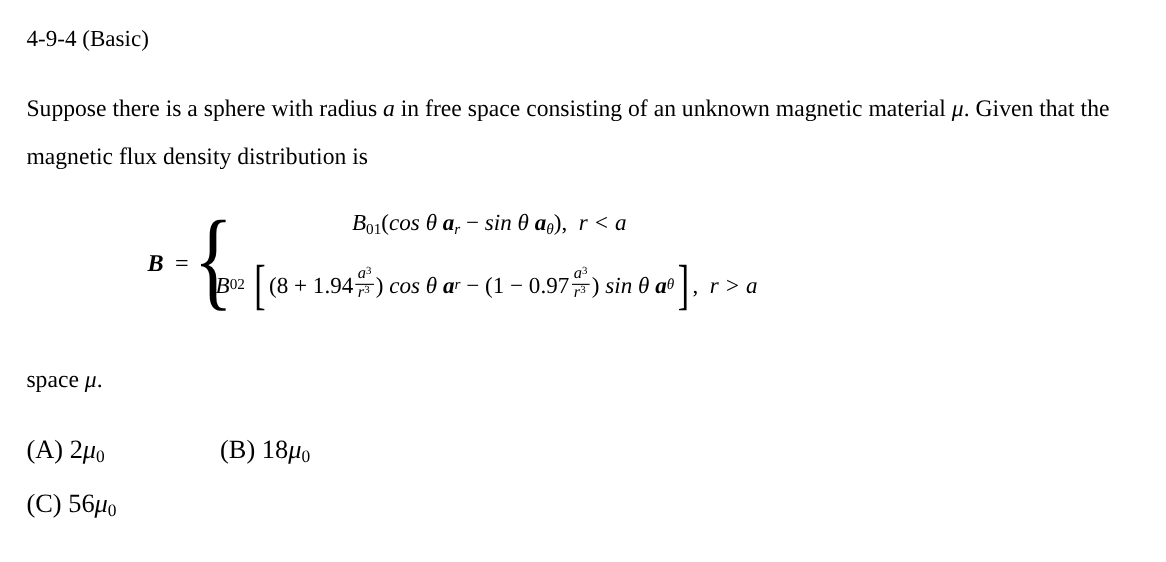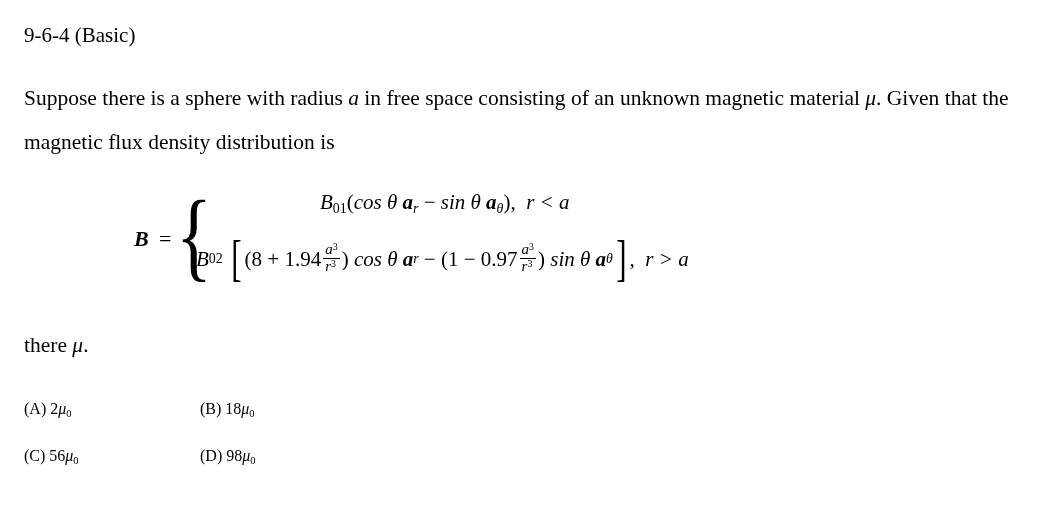--- a/index.html
+++ b/index.html
@@ -139,38 +139,38 @@
     left: 24px;
     top: 330px;
     font-size: 21.5px;
     line-height: 30px;
   }
   .choices {
     position: absolute;
     left: 24px;
     top: 388px;
     width: 500px;
-    font-size: 16px;
+    font-size: 24px;
   }
   .choice-row {
     display: flex;
     line-height: 42px;
   }
   .choice {
     white-space: nowrap;
   }
   .choice-a { width: 176px; }
   .mu0 { font-style: italic; }
 </style>
 </head>
 <body>
 
 <div class="page">
 
-  <div class="problem-id">9-6-4 (Basic)</div>
+  <div class="problem-id">4-9-4 (Basic)</div>
 
   <div class="stem">
     <span>Suppose there is a sphere with radius </span><span class="it">a</span><span> in free space consisting of an unknown magnetic</span>
     <span>material </span><span class="it">μ</span><span>. Given that the magnetic flux density distribution is</span>
   </div>
 
   <div class="equation">
     <span class="eq-lhs">B</span>
     <span class="eq-eq">=</span>
     <span class="brace">{</span>
@@ -186,35 +186,32 @@
         <span class="den"><span>r</span><sup class="s">3</sup></span>
       </span><span>)</span>&nbsp;<span class="it">cos</span>&nbsp;<span class="it">θ</span>&nbsp;<span class="bi">a</span><sub class="si">r</sub>&nbsp;<span>−</span>&nbsp;<span>(1 − 0.97</span>
       <span class="frac">
         <span class="num"><span>a</span><sup class="s">3</sup></span>
         <span class="den"><span>r</span><sup class="s">3</sup></span>
       </span><span>)</span>&nbsp;<span class="it">sin</span>&nbsp;<span class="it">θ</span>&nbsp;<span class="bi">a</span><sub class="si">θ</sub><span class="bigbr">]</span><span>,</span>&nbsp;&nbsp;<span class="it">r &gt; a</span>
     </div>
   </div>
 
   <div class="find">
-    <span>there </span><span class="it">μ</span><span>.</span>
+    <span>space </span><span class="it">μ</span><span>.</span>
   </div>
 
   <div class="choices">
     <div class="choice-row">
       <div class="choice choice-a">
         <span>(A)</span>&nbsp;<span>2</span><span class="mu0">μ</span><sub class="s">0</sub>
       </div>
       <div class="choice">
         <span>(B)</span>&nbsp;<span>18</span><span class="mu0">μ</span><sub class="s">0</sub>
       </div>
     </div>
     <div class="choice-row">
       <div class="choice choice-a">
         <span>(C)</span>&nbsp;<span>56</span><span class="mu0">μ</span><sub class="s">0</sub>
       </div>
-      <div class="choice">
-        <span>(D)</span>&nbsp;<span>98</span><span class="mu0">μ</span><sub class="s">0</sub>
-      </div>
     </div>
   </div>
 
 </div>
 
 </body></html>

